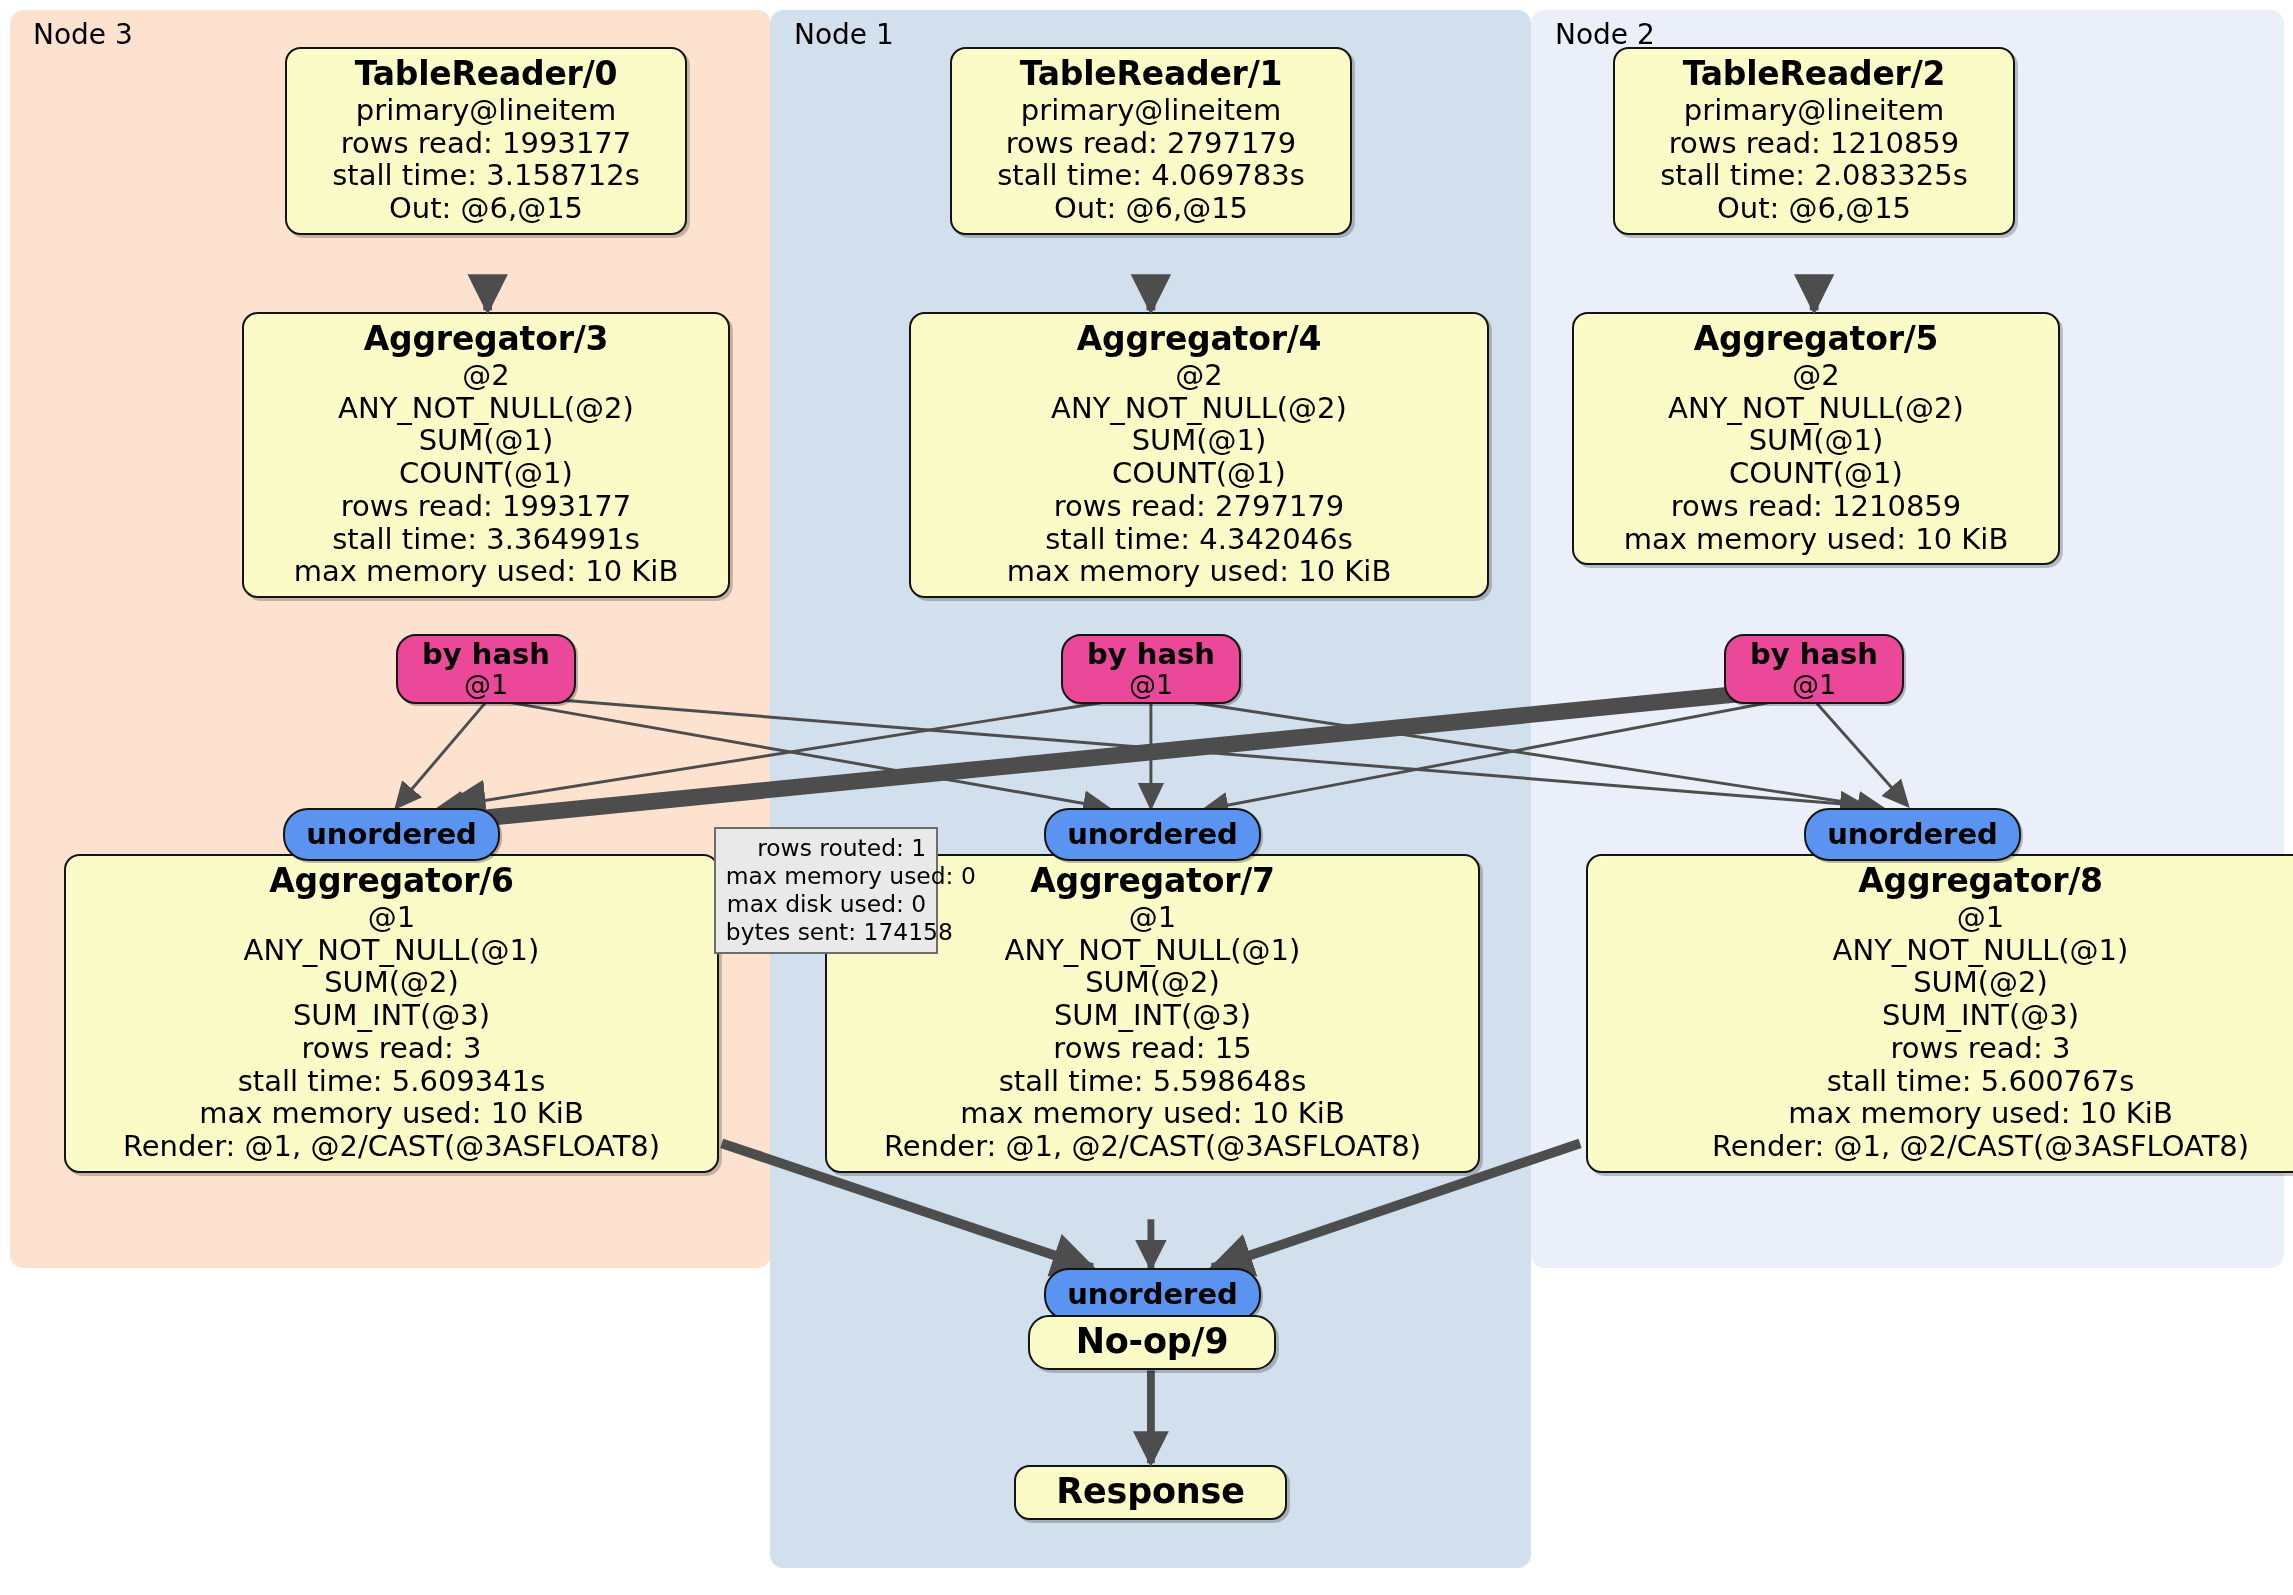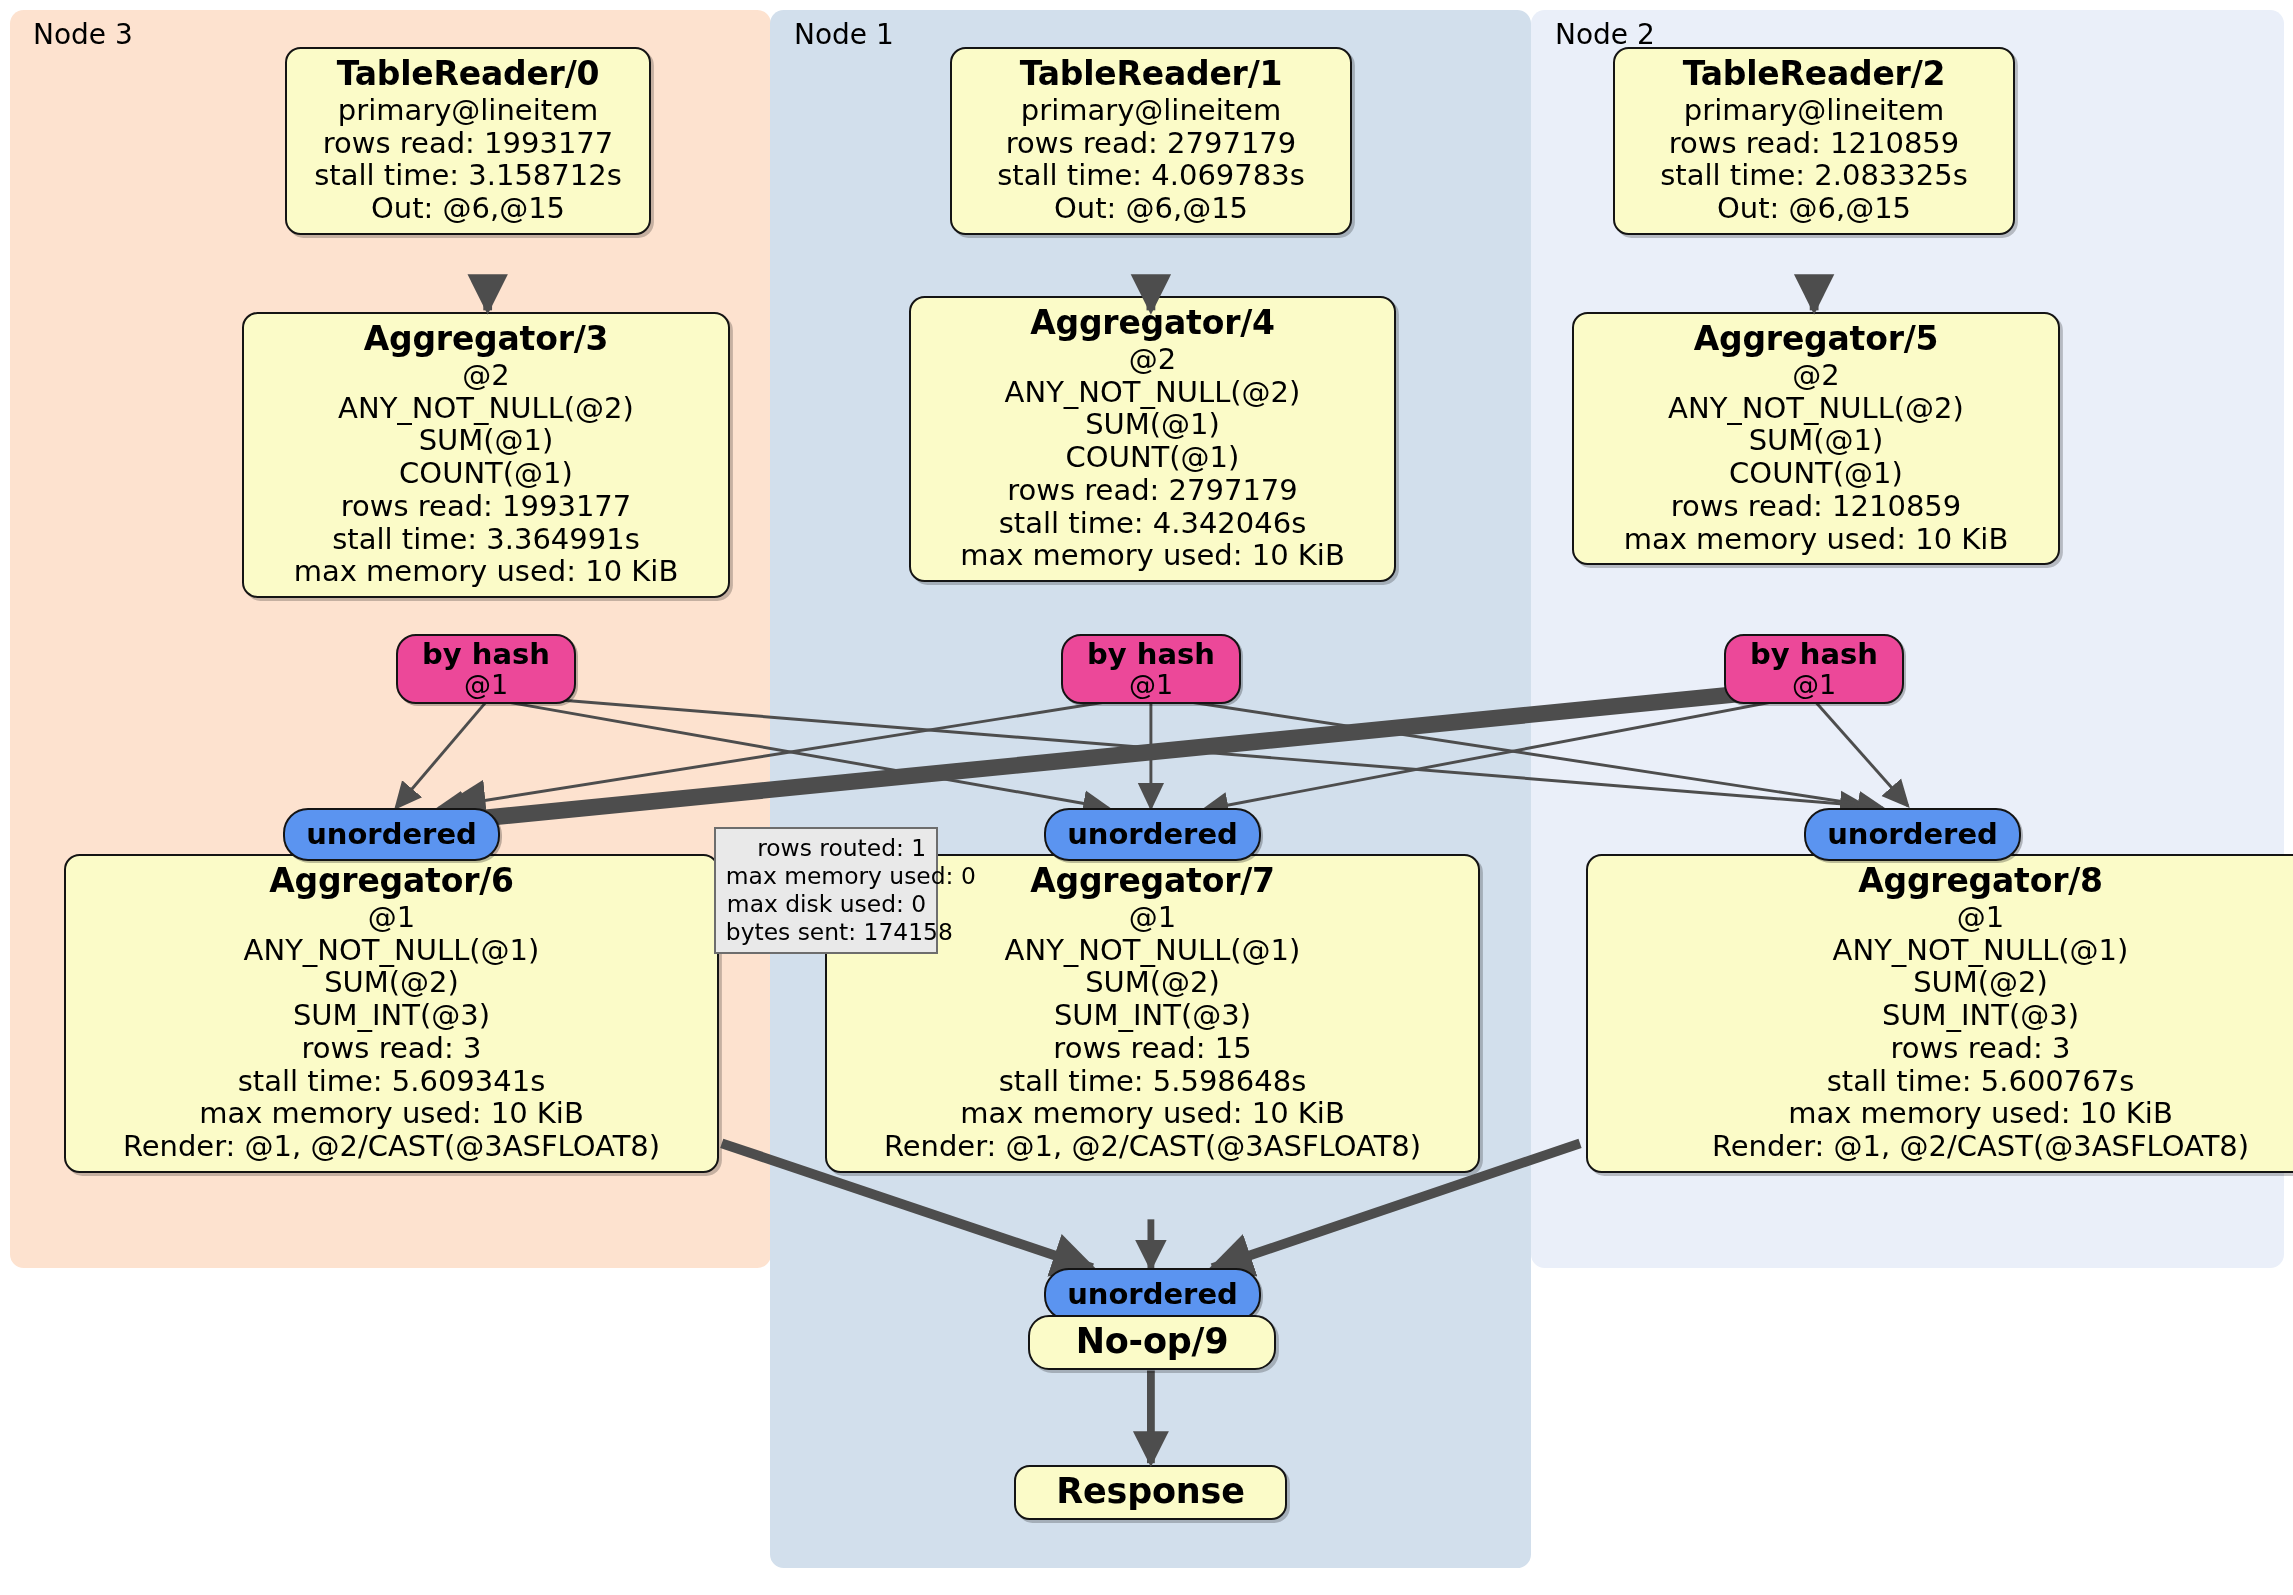--- a/index.html
+++ b/index.html
@@ -167,21 +167,21 @@
 
     <line x1="1862" y1="720" x2="1956" y2="826" stroke="#4d4d4d" stroke-width="3" marker-end="url(#ah-thin)"></line>
 
     <line x1="740" y1="1172" x2="1120" y2="1300" stroke="#4d4d4d" stroke-width="10" marker-end="url(#ah-big)"></line>
     <line x1="1180" y1="1250" x2="1180" y2="1300" stroke="#4d4d4d" stroke-width="7" marker-end="url(#ah-big)"></line>
     <line x1="1620" y1="1172" x2="1243" y2="1300" stroke="#4d4d4d" stroke-width="10" marker-end="url(#ah-big)"></line>
 
     <line x1="1180" y1="1405" x2="1180" y2="1500" stroke="#4d4d4d" stroke-width="8" marker-end="url(#ah-big)"></line>
   </svg>
 
-  <div class="opbox" style="left:285px; top:47px; width:366px;">
+  <div class="opbox" style="left:285px; top:47px; width:402px;">
     <div class="title">TableReader/0</div>
     <div class="line">primary@lineitem</div>
     <div class="line">rows read: 1993177</div>
     <div class="line">stall time: 3.158712s</div>
     <div class="line">Out: @6,@15</div>
   </div>
 
   <div class="opbox" style="left:950px; top:47px; width:402px;">
     <div class="title">TableReader/1</div>
     <div class="line">primary@lineitem</div>
@@ -202,21 +202,21 @@
     <div class="title">Aggregator/3</div>
     <div class="line">@2</div>
     <div class="line">ANY_NOT_NULL(@2)</div>
     <div class="line">SUM(@1)</div>
     <div class="line">COUNT(@1)</div>
     <div class="line">rows read: 1993177</div>
     <div class="line">stall time: 3.364991s</div>
     <div class="line">max memory used: 10 KiB</div>
   </div>
 
-  <div class="opbox" style="left:909px; top:296px; width:487px;">
+  <div class="opbox" style="left:909px; top:312px; width:580px;">
     <div class="title">Aggregator/4</div>
     <div class="line">@2</div>
     <div class="line">ANY_NOT_NULL(@2)</div>
     <div class="line">SUM(@1)</div>
     <div class="line">COUNT(@1)</div>
     <div class="line">rows read: 2797179</div>
     <div class="line">stall time: 4.342046s</div>
     <div class="line">max memory used: 10 KiB</div>
   </div>
 

